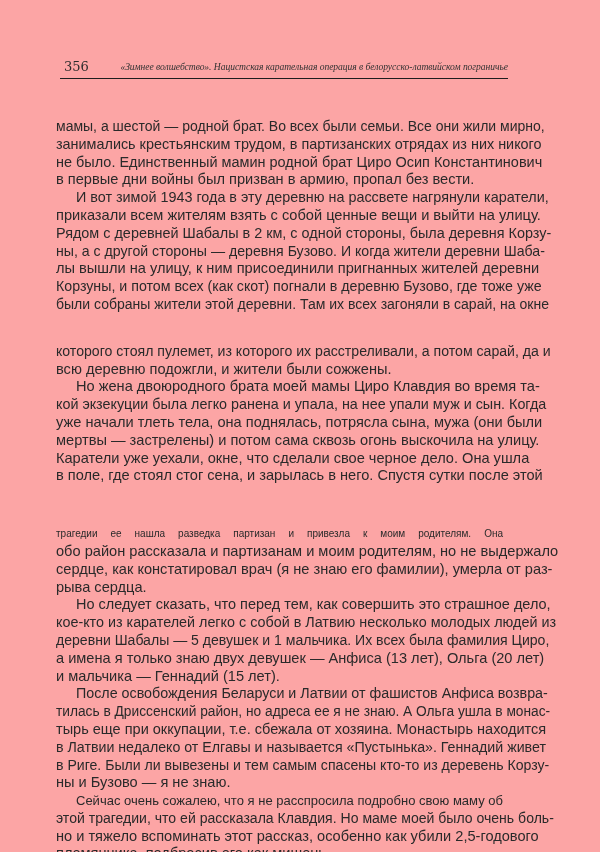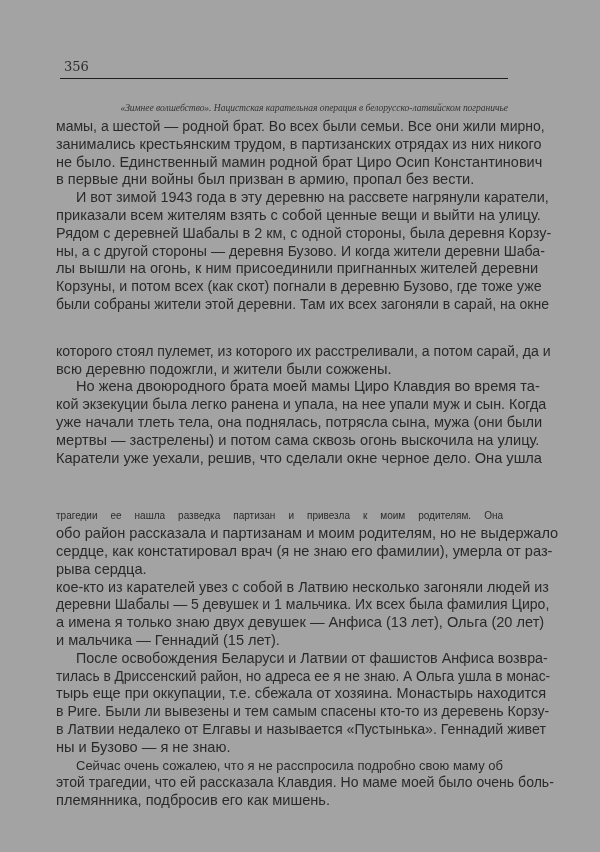--- a/index.html
+++ b/index.html
@@ -11,21 +11,21 @@
       width: 600px;
       height: 852px;
       position: relative;
       overflow: hidden;
       color: #2a2a2a;
     }
     .page {
       position: absolute;
       left: 0; top: 0;
       width: 600px; height: 852px;
-      background: #a3a3a3;
+      background: #fca5a5;
     }
     .running-head {
       position: absolute;
       left: 60px;
       top: 58px;
       width: 448px;
       height: 20px;
     }
     .page-number {
       position: absolute;
@@ -82,66 +82,69 @@
     .line.indent {
       padding-left: 20px;
     }
   </style>
 </head>
 <body>
 
 <div class="page">
   <div class="running-head">
     <span class="page-number">356</span>
-    <span class="running-title" style="font-size: 9.58333px; margin-top: 41px;">«Зимнее волшебство». Нацистская карательная операция в белорусско-латвийском пограничье</span>
+    <span class="running-title" style="font-size: 9.58333px;">«Зимнее волшебство». Нацистская карательная операция в белорусско-латвийском пограничье</span>
   </div>
   <div class="head-rule"></div>
 
   <div class="body-text" id="body-text">
       <div class="paragraph">
         <span class="line" style="font-size: 14.0146px;">мамы, а шестой — родной брат. Во всех были семьи. Все они жили мирно,</span>
         <span class="line" style="font-size: 14.4066px;">занимались крестьянским трудом, в партизанских отрядах из них никого</span>
         <span class="line" style="font-size: 14.477px;">не было. Единственный мамин родной брат Циро Осип Константинович</span>
         <span class="line last">в первые дни войны был призван в армию, пропал без вести.</span>
       </div>
       <div class="paragraph">
         <span class="line indent" style="font-size: 14.3743px;">И вот зимой 1943 года в эту деревню на рассвете нагрянули каратели,</span>
         <span class="line">приказали всем жителям взять с собой ценные вещи и выйти на улицу.</span>
         <span class="line" style="font-size: 14.4275px;">Рядом с деревней Шабалы в 2 км, с одной стороны, была деревня Корзу-</span>
         <span class="line" style="font-size: 14.1327px;">ны, а с другой стороны — деревня Бузово. И когда жители деревни Шаба-</span>
-        <span class="line">лы вышли на огонь, к ним присоединили пригнанных жителей деревни</span>
+        <span class="line">лы вышли на улицу, к ним присоединили пригнанных жителей деревни</span>
         <span class="line" style="font-size: 14.213px;">Корзуны, и потом всех (как скот) погнали в деревню Бузово, где тоже уже</span>
         <span class="line" style="font-size: 14.0245px;">были собраны жители этой деревни. Там их всех загоняли в сарай, на окне</span>
         <span class="line" style="font-size: 14.115px; margin-top: 29px;">которого стоял пулемет, из которого их расстреливали, а потом сарай, да и</span>
         <span class="line last">всю деревню подожгли, и жители были сожжены.</span>
       </div>
       <div class="paragraph">
         <span class="line indent">Но жена двоюродного брата моей мамы Циро Клавдия во время та-</span>
         <span class="line" style="font-size: 14.3477px;">кой экзекуции была легко ранена и упала, на нее упали муж и сын. Когда</span>
         <span class="line">уже начали тлеть тела, она поднялась, потрясла сына, мужа (они были</span>
         <span class="line">мертвы — застрелены) и потом сама сквозь огонь выскочила на улицу.</span>
-        <span class="line">Каратели уже уехали, решив, что сделали окне черное дело. Она ушла</span>
+        <span class="line">Каратели уже уехали, окне, что сделали свое черное дело. Она ушла</span>
+        <span class="line">в поле, где стоял стог сена, и зарылась в него. Спустя сутки после этой</span>
         <span class="line" style="font-size: 10px; margin-top: 40px;">трагедии ее нашла разведка партизан и привезла к моим родителям. Она</span>
         <span class="line">обо район рассказала и партизанам и моим родителям, но не выдержало</span>
         <span class="line">сердце, как констатировал врач (я не знаю его фамилии), умерла от раз-</span>
         <span class="line last">рыва сердца.</span>
       </div>
       <div class="paragraph">
-        <span class="line" style="font-size: 14.3586px;">кое-кто из карателей увез с собой в Латвию несколько загоняли людей из</span>
+        <span class="line indent" style="font-size: 14.4802px;">Но следует сказать, что перед тем, как совершить это страшное дело,</span>
+        <span class="line" style="font-size: 14.3586px;">кое-кто из карателей легко с собой в Латвию несколько молодых людей из</span>
         <span class="line" style="font-size: 14.076px;">деревни Шабалы — 5 девушек и 1 мальчика. Их всех была фамилия Циро,</span>
         <span class="line">а имена я только знаю двух девушек — Анфиса (13 лет), Ольга (20 лет)</span>
         <span class="line last">и мальчика — Геннадий (15 лет).</span>
       </div>
       <div class="paragraph">
         <span class="line indent" style="font-size: 14.2996px;">После освобождения Беларуси и Латвии от фашистов Анфиса возвра-</span>
         <span class="line" style="font-size: 13.7475px;">тилась в Дриссенский район, но адреса ее я не знаю. А Ольга ушла в монас-</span>
         <span class="line" style="font-size: 14.5244px;">тырь еще при оккупации, т.е. сбежала от хозяина. Монастырь находится</span>
+        <span class="line" style="font-size: 14.2149px;">в Латвии недалеко от Елгавы и называется «Пустынька». Геннадий живет</span>
         <span class="line" style="font-size: 14.1002px;">в Риге. Были ли вывезены и тем самым спасены кто-то из деревень Корзу-</span>
-        <span class="line" style="font-size: 14.2149px;">в Латвии недалеко от Елгавы и называется «Пустынька». Геннадий живет</span>
         <span class="line last">ны и Бузово — я не знаю.</span>
       </div>
       <div class="paragraph">
         <span class="line indent" style="font-size: 13px;">Сейчас очень сожалею, что я не расспросила подробно свою маму об</span>
         <span class="line" style="font-size: 14.058px;">этой трагедии, что ей рассказала Клавдия. Но маме моей было очень боль-</span>
+        <span class="line">но и тяжело вспоминать этот рассказ, особенно как убили 2,5-годового</span>
         <span class="line last">племянника, подбросив его как мишень.</span>
       </div>
     </div>
 </div>
 
 </body></html>

